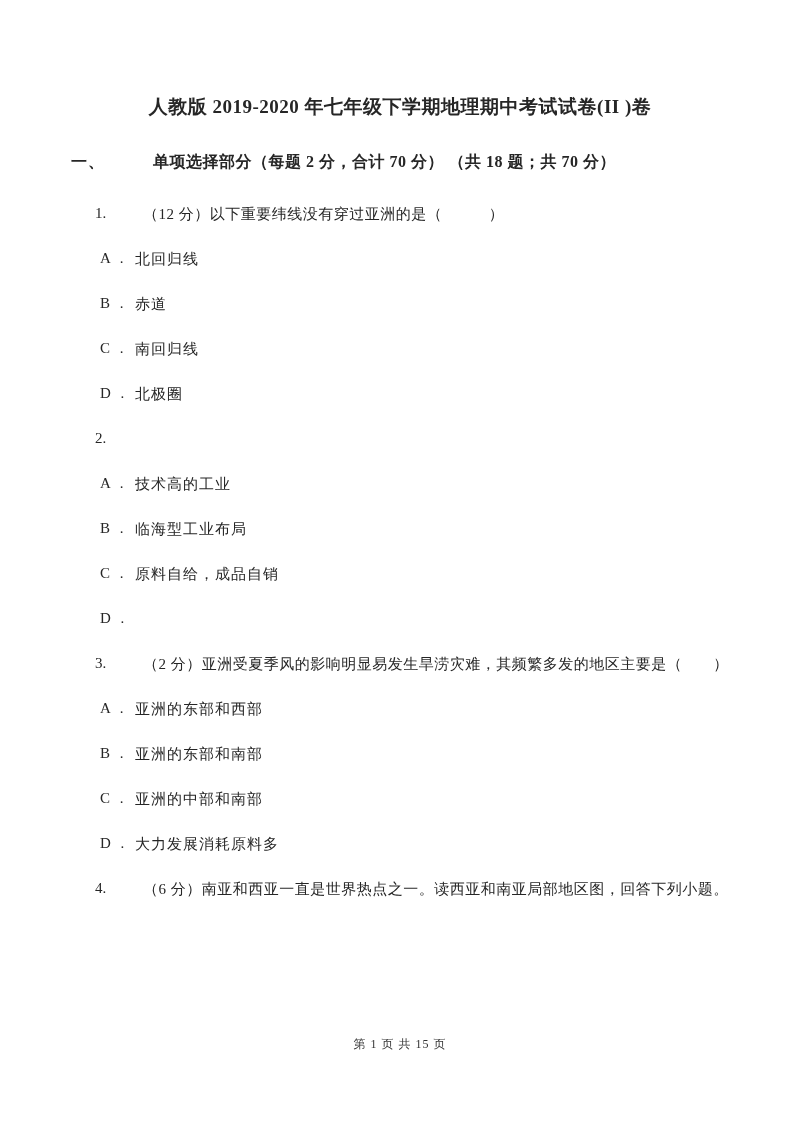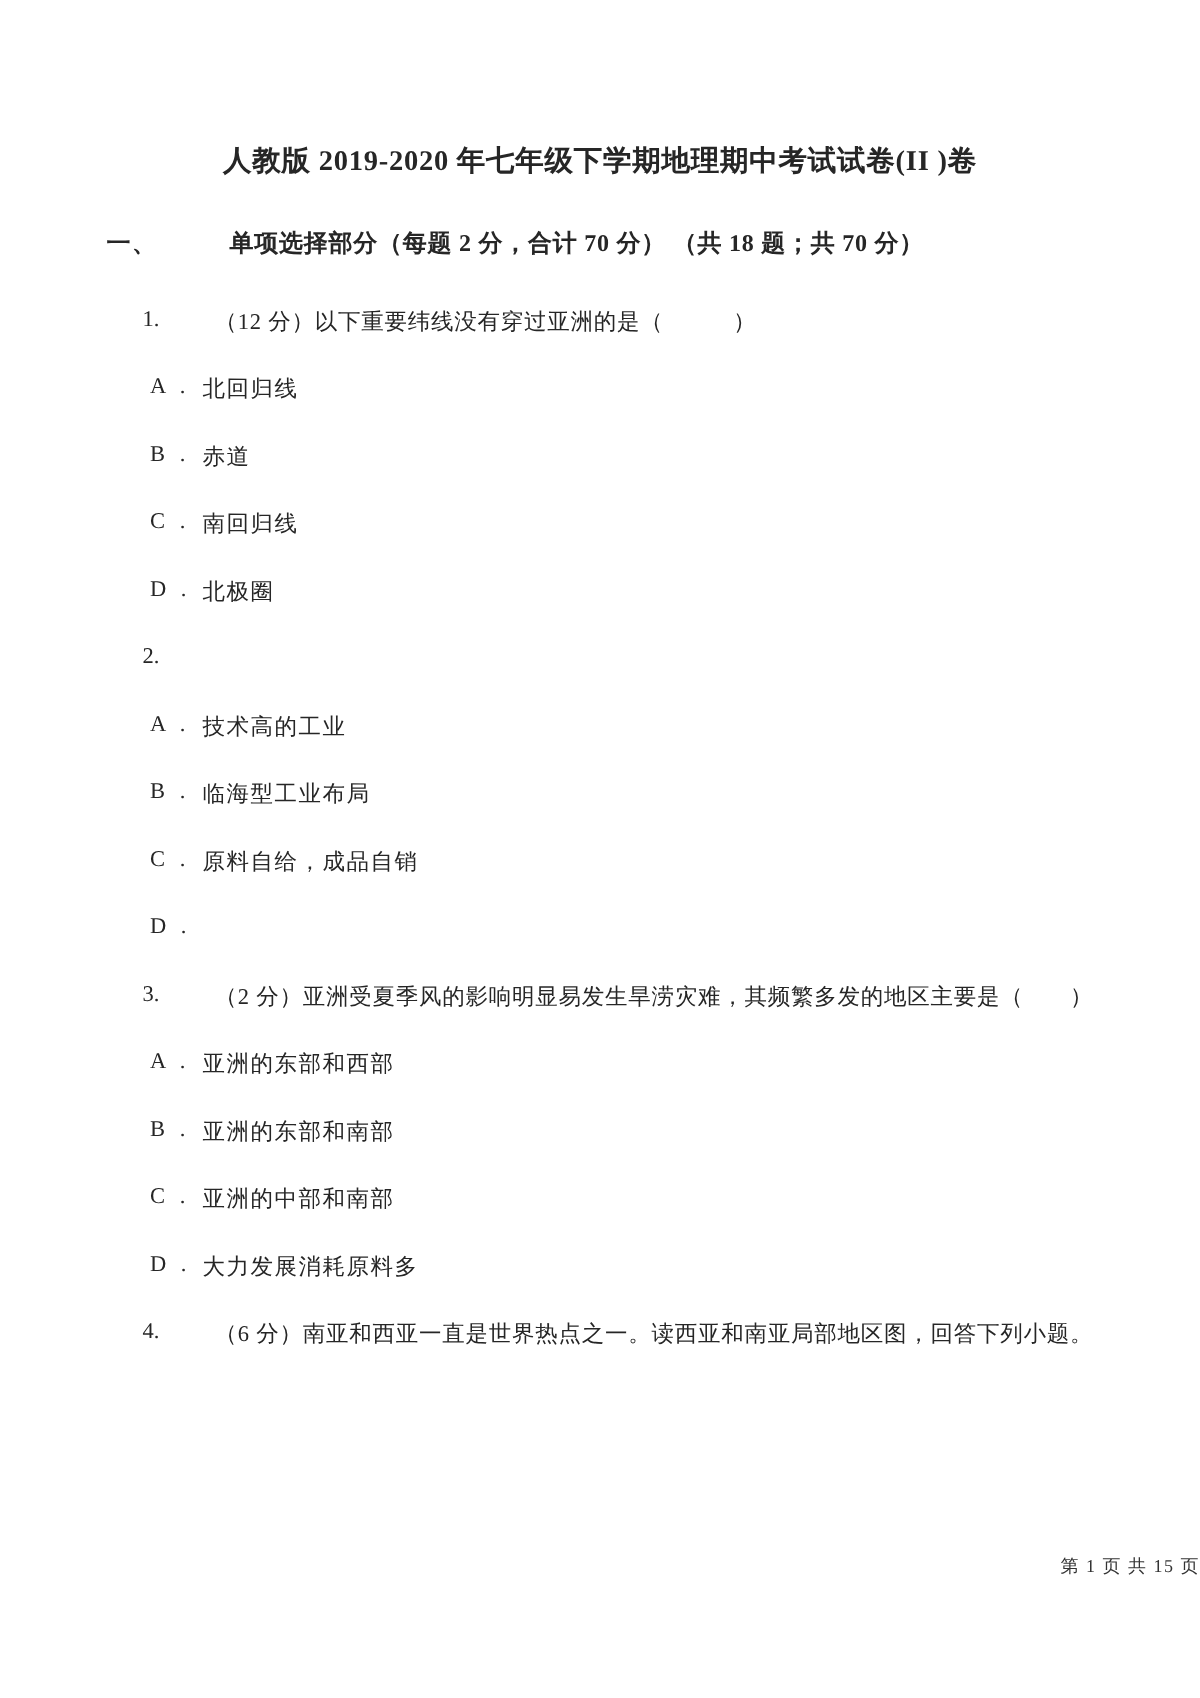--- a/index.html
+++ b/index.html
@@ -74,21 +74,21 @@
   .opt-text {
     position: absolute;
     left: 135px;
     letter-spacing: 1px;
   }
   .page-footer {
     position: absolute;
     top: 1036px;
     left: 0;
     width: 100%;
-    text-align: right;
+    text-align: center;
     font-size: 12px;
     color: #333333;
     letter-spacing: 1px;
   }
 </style>
 </head>
 <body>
 
 <div class="sheet">
 

